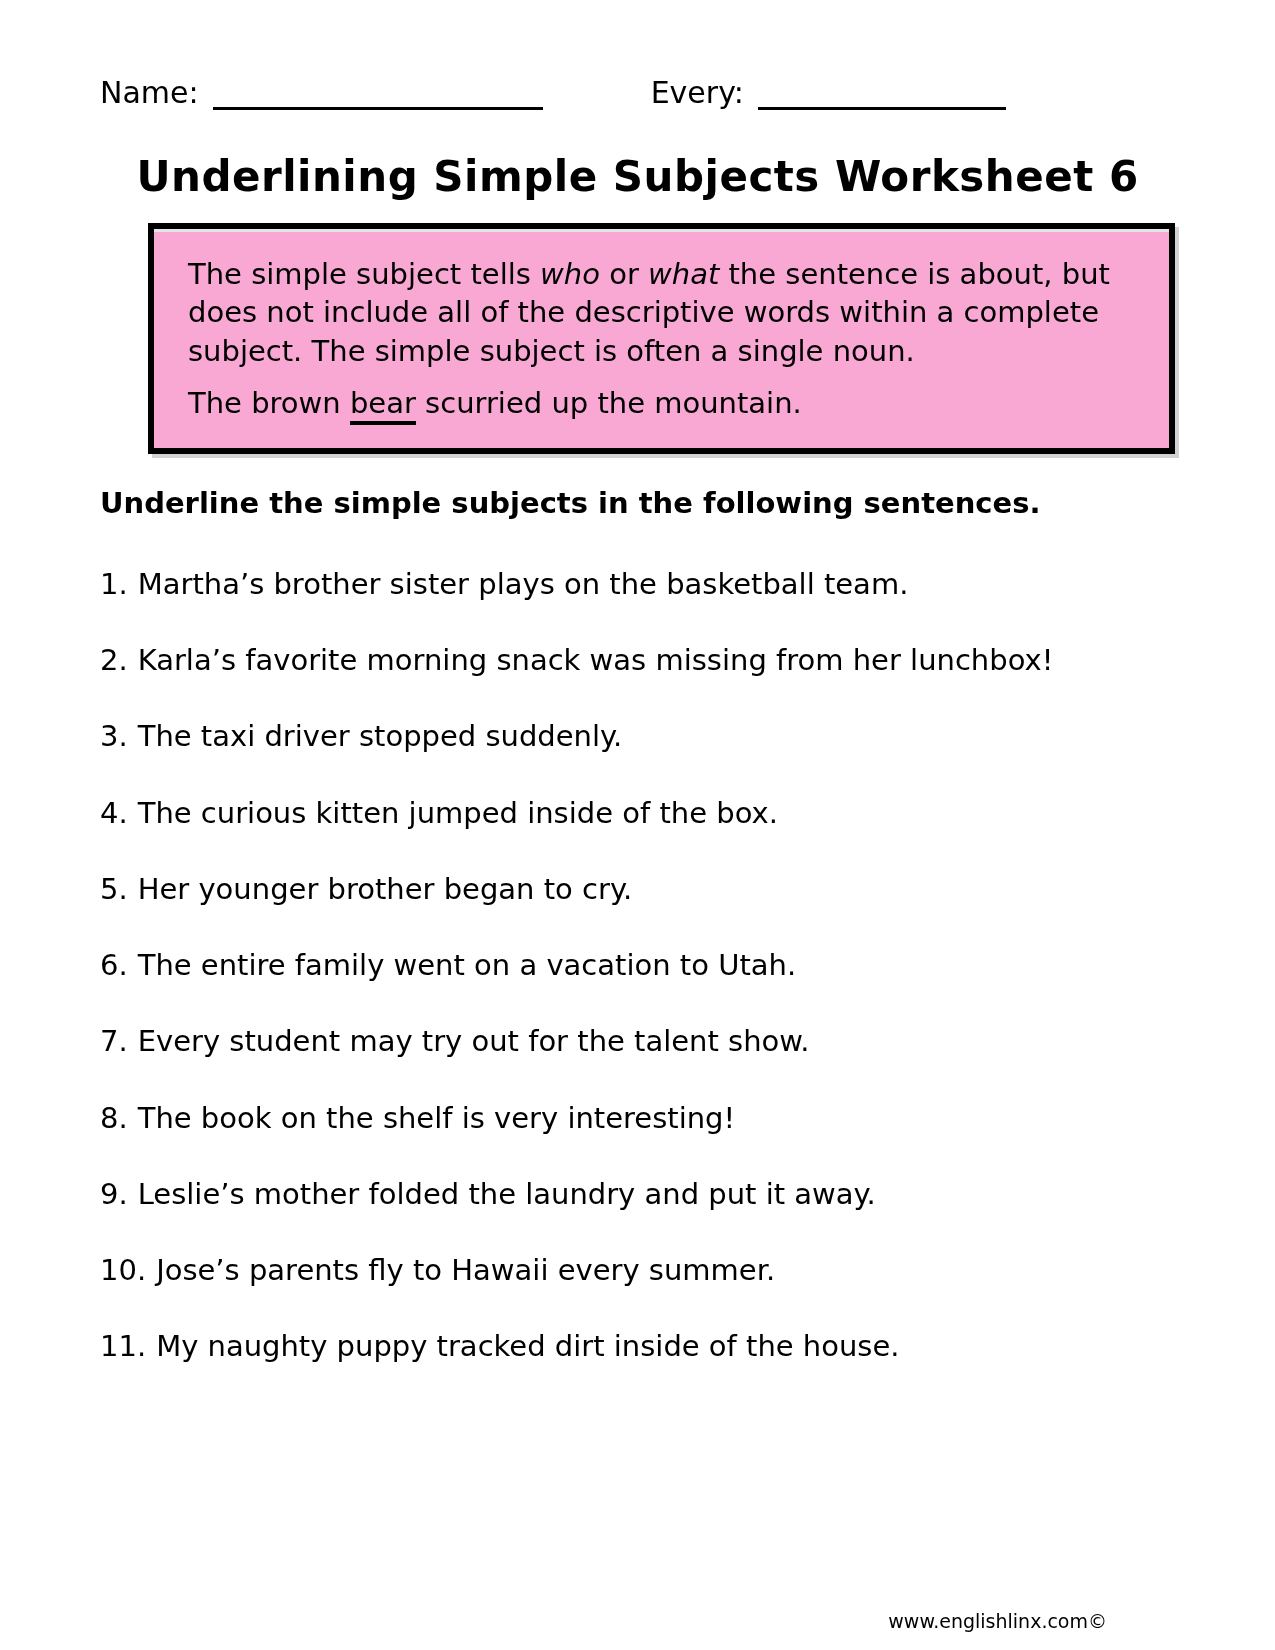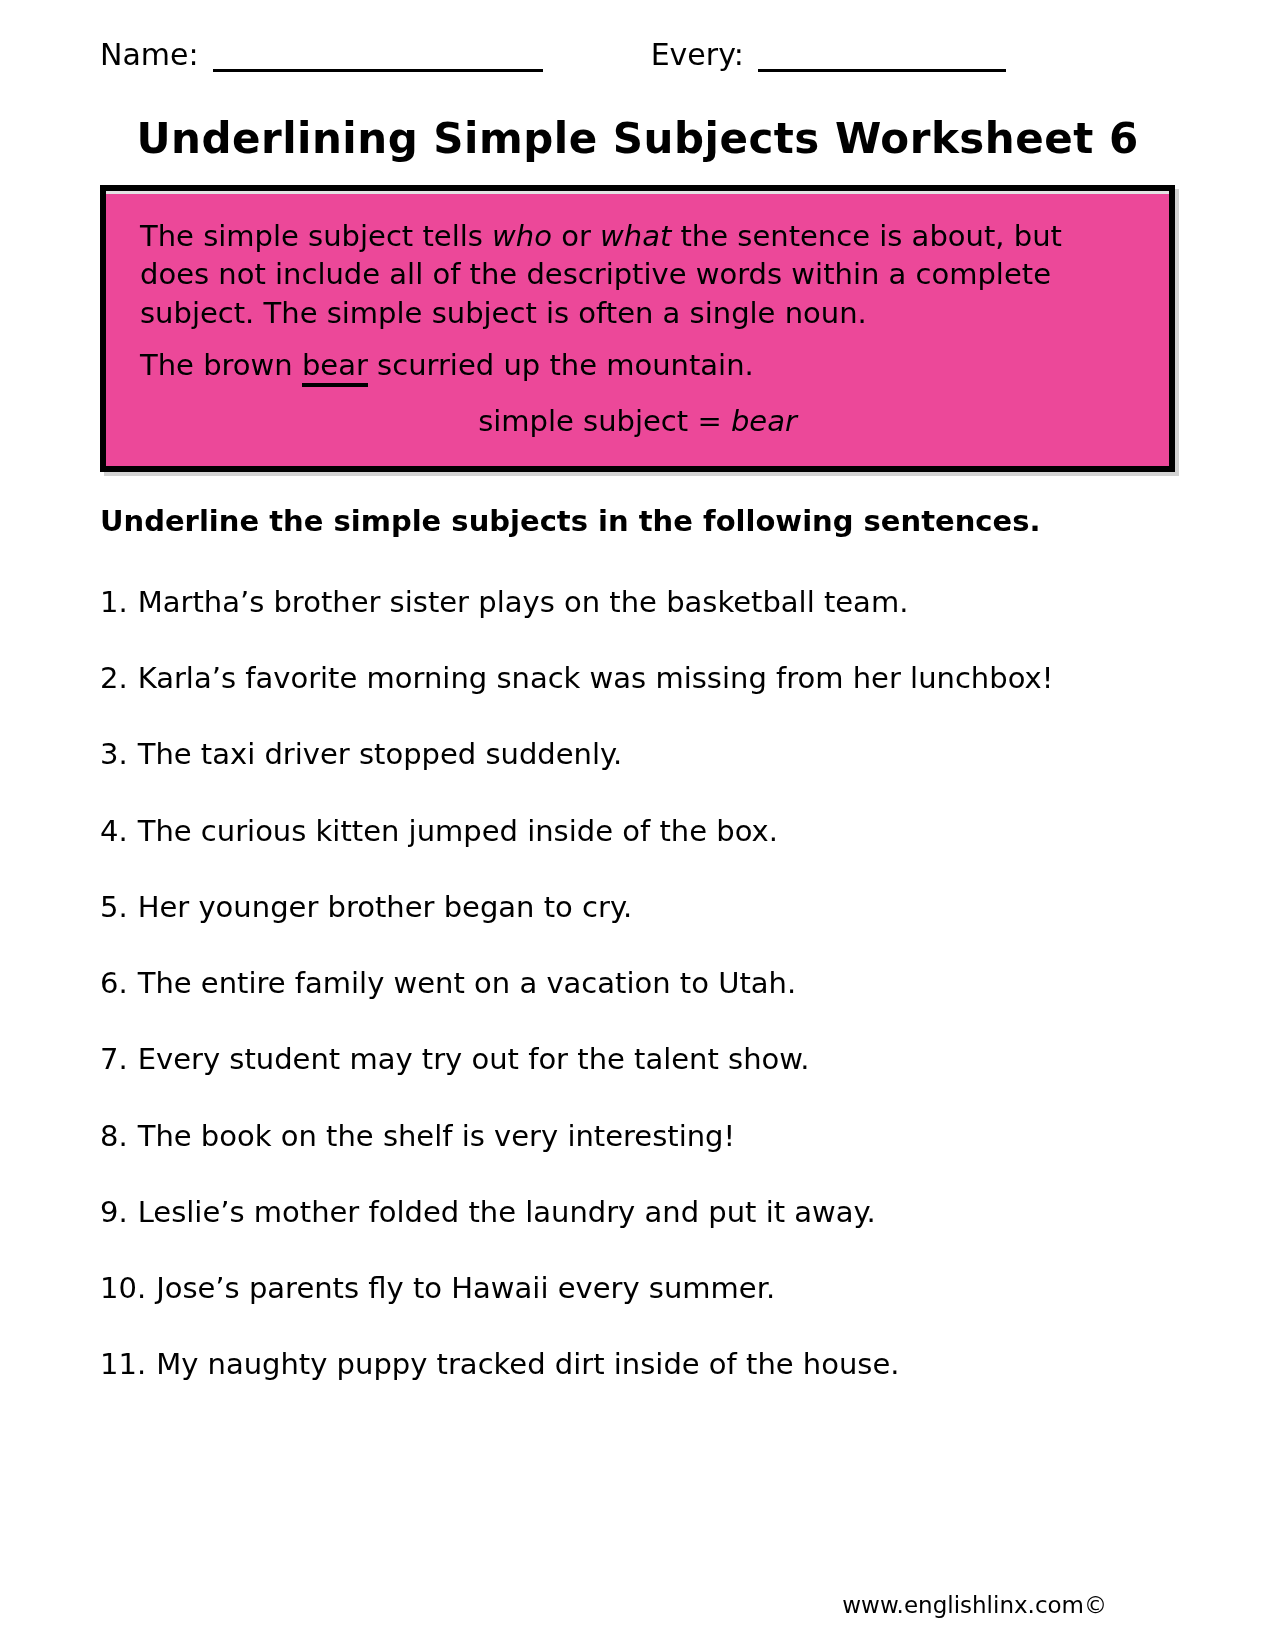--- a/index.html
+++ b/index.html
@@ -9,21 +9,21 @@
     height: 1650px;
     position: relative;
     font-family: "DejaVu Sans", "Liberation Sans", sans-serif;
     color: #000000;
     overflow: hidden;
   }
   .page {
     position: relative;
     width: 1275px;
     height: 1650px;
-    padding: 32px 100px 0 100px;
+    padding: 70px 100px 0 100px;
   }
 
   
   .header-row {
     display: flex;
     align-items: flex-end;
     font-size: 30px;
     height: 40px;
   }
   .field-label { white-space: nowrap; }
@@ -44,21 +44,22 @@
     font-weight: bold;
     letter-spacing: 0.5px;
   }
 
   
   .info-box {
     margin-top: 22px;
     border: 6px solid #000;
     box-shadow: 4px 4px 0 #d2d2d2, inset 0 3px 0 #e4e4e4;
     padding: 26px 34px 28px 34px;
-    background: #ec4899;
+    background: #f9a8d4;
+    margin-left: 48px;
   }
   .info-text {
     font-size: 29px;
     line-height: 1.32;
   }
   .italic-word { font-style: italic; }
   .example-label {
     margin-top: 26px;
     font-size: 29px;
     font-weight: bold;
@@ -91,22 +92,22 @@
     font-size: 29px;
     line-height: 1.25;
     margin-bottom: 40px;
   }
   .item-number { margin-right: 10px; }
 
   
   .footer {
     position: absolute;
     right: 168px;
-    bottom: 32px;
-    font-size: 23px;
+    bottom: 18px;
+    font-size: 19px;
   }
 </style>
 </head>
 <body>
 
 <div class="page">
 
   <div class="header-row">
     <span class="field-label">Name:</span>
     <span class="write-line name-line"></span>
@@ -119,23 +120,20 @@
   <div class="info-box">
     <div class="info-text">
       <span>The simple subject tells </span><span class="italic-word">who</span><span> or </span><span class="italic-word">what</span><span> the sentence is about, but does not include all of the descriptive words within a complete subject. The simple subject is often a single noun.</span>
     </div>
 
 
     <div class="example-sentence">
       <span>The brown </span><span class="underlined-word">bear</span><span> scurried up the mountain.</span>
     </div>
 
-    <div class="example-result">
-      <span>simple subject = </span><span class="italic-word">bear</span>
-    </div>
   </div>
 
   <div class="instruction">Underline the simple subjects in the following sentences.</div>
 
   <div class="items">
     <div class="item">
       <span class="item-number">1.</span><span class="item-text">Martha’s brother sister plays on the basketball team.</span>
     </div>
     <div class="item">
       <span class="item-number">2.</span><span class="item-text">Karla’s favorite morning snack was missing from her lunchbox!</span>

